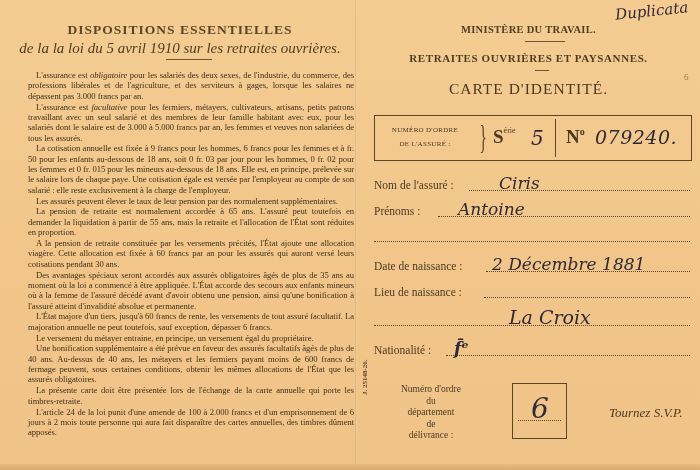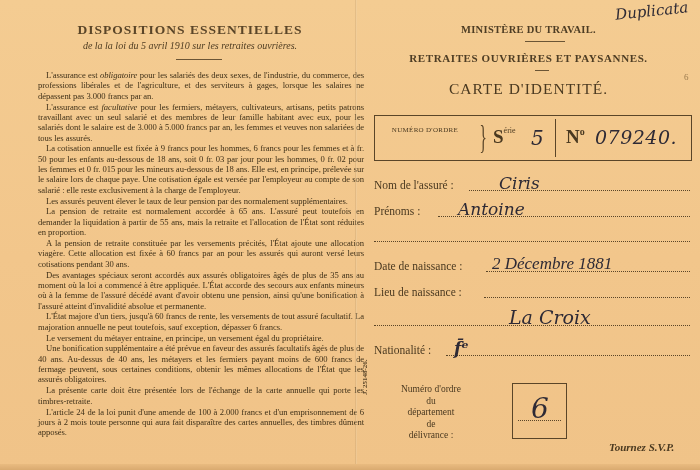--- a/index.html
+++ b/index.html
@@ -16,28 +16,28 @@
   }
   .fold {
     position: absolute; left: 355px; top: 0; width: 2px; height: 470px;
     background: linear-gradient(90deg, rgba(150,110,60,0.25), rgba(255,230,190,0.4));
   }
   .bottom-edge {
     position: absolute; left: 0; top: 464px; width: 700px; height: 6px;
     background: linear-gradient(180deg, #e9bb80, #d9aa70);
   }
   
-  .left { position: absolute; left: 14px; top: 0; width: 352px; height: 388px; }
+  .left { position: absolute; left: 4px; top: 0; width: 352px; height: 388px; }
   .left-title {
     position: absolute; top: 22px; left: 0; width: 352px; text-align: center;
     font-size: 13.5px; letter-spacing: 1px; font-weight: bold; color: #5a4528;
   }
   .left-subtitle {
     position: absolute; top: 40px; left: 0; width: 352px; text-align: center;
-    font-size: 10px; font-style: italic; color: #4f3d22;
+    font-size: 15px; font-style: italic; color: #4f3d22;
   }
   .left-rule {
     position: absolute; top: 59px; left: 162px; width: 46px; height: 1px; background: #6b5535;
   }
   .rules {
     position: absolute; top: 70px; left: 24px; width: 326px;
     font-size: 8.6px; line-height: 10.35px; text-align: justify; color: #3f3018;
     letter-spacing: -0.05px;
   }
   .rules p { margin: 0 0 0.5px 0; text-indent: 8px; }
@@ -111,21 +111,21 @@
   }
   .dept-box {
     position: absolute; left: 155px; top: 383px; width: 53px; height: 54px;
     border: 1.3px solid #5a4528;
   }
   .dept-box .dots {
     position: absolute; left: 5px; right: 5px; top: 36px; border-bottom: 1px dotted #5a4528;
   }
   .dept-val { position: absolute; left: 18px; top: 8px; font-size: 28px; }
   .tournez {
-    position: absolute; left: 252px; top: 405px; font-size: 11px; font-weight: bold; font-style: italic; color: #4a3920; margin-top: 36px;
+    position: absolute; left: 252px; top: 405px; font-size: 13px; font-weight: normal; font-style: italic; color: #4a3920;
   }
 </style>
 </head>
 <body>
 
 <div class="card">
 
   <div class="left">
     <div class="left-title">DISPOSITIONS ESSENTIELLES</div>
     <div class="left-subtitle">de la la loi du 5 avril 1910 sur les retraites ouvrières.</div>
@@ -154,20 +154,21 @@
     <div class="ministry">MINISTÈRE DU TRAVAIL.</div>
     <div class="rule1"></div>
     <div class="retraites">RETRAITES OUVRIÈRES ET PAYSANNES.</div>
     <div class="rule2"></div>
     <div class="carte">CARTE D'IDENTITÉ.</div>
     <div class="page-mark">6</div>
 
     <div class="id-box">
       <div class="id-label">
         <div>NUMÉRO D'ORDRE</div>
+        <div>DE L'ASSURÉ :</div>
       </div>
       <div class="brace">}</div>
       <div class="serie"><span>S</span><sup>érie</sup></div>
       <div class="serie-val handwriting">5</div>
       <div class="divider-v"></div>
       <div class="no-label"><span>N</span><sup>o</sup></div>
       <div class="no-val handwriting">079240.</div>
     </div>
 
     <div class="field" style="top:175px;">
@@ -180,21 +181,21 @@
       <span class="lbl">Prénoms :</span>
       <span class="line" style="left:64px;"></span>
       <span class="val handwriting" style="left:84px;">Antoine</span>
     </div>
 
     <div class="blank-line" style="top:241px;"></div>
 
     <div class="field" style="top:256px;">
       <span class="lbl">Date de naissance :</span>
       <span class="line" style="left:112px;"></span>
-      <span class="val handwriting" style="left:118px;font-family:Liberation Serif, serif;">2 Décembre 1881</span>
+      <span class="val handwriting" style="left:118px;">2 Décembre 1881</span>
     </div>
 
     <div class="field" style="top:282px;">
       <span class="lbl">Lieu de naissance :</span>
       <span class="line" style="left:110px;"></span>
     </div>
 
     <div class="field" style="top:310px;">
       <span class="line" style="left:0;"></span>
       <span class="val handwriting" style="left:135px; font-size:19px;">La Croix</span>

